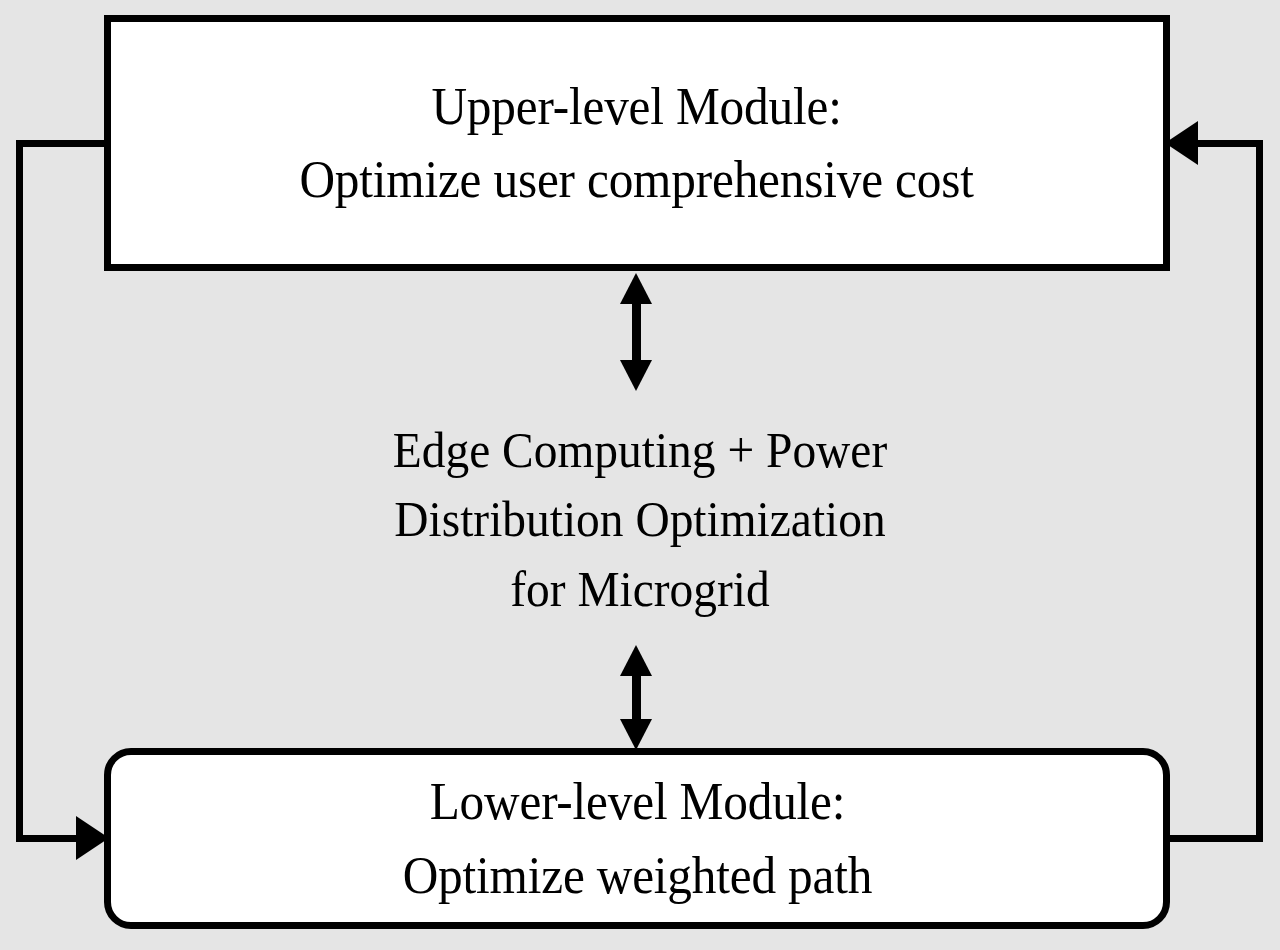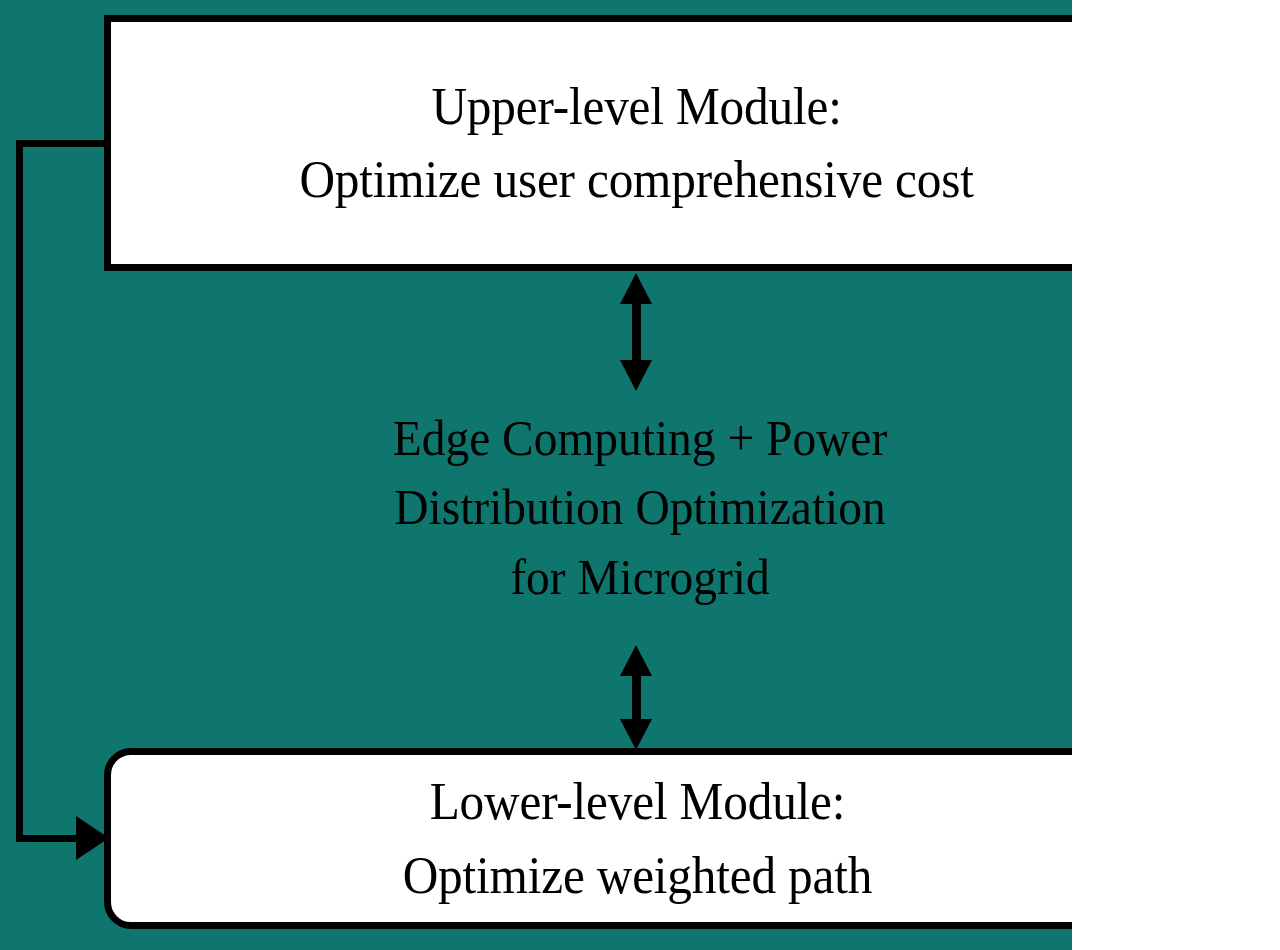--- a/index.html
+++ b/index.html
@@ -2,23 +2,23 @@
 <html><head>
 <meta charset="utf-8">
 <style>
   html, body {
     margin: 0;
     padding: 0;
     background: #ffffff;
   }
   #canvas {
     position: relative;
-    width: 1072px;
+    width: 1280px;
     height: 950px;
-    background: #0f766e;
+    background: #e5e5e5;
     overflow: hidden;
     font-family: "Liberation Serif", "DejaVu Serif", serif;
     color: #000000;
   }
 
   
   .module-box {
     position: absolute;
     box-sizing: border-box;
     border: 7px solid #000000;
@@ -49,21 +49,21 @@
     line-height: 1.38;
     letter-spacing: -0.2px;
     transform: scaleX(0.93);
     white-space: nowrap;
   }
 
   
   #middle-caption {
     position: absolute;
     left: 0;
-    top: 404px;
+    top: 416px;
     width: 1280px;
     text-align: center;
   }
   #middle-caption .cap-line {
     display: block;
     font-size: 51px;
     line-height: 1.36;
     transform: scaleX(0.93);
     white-space: nowrap;
   }

